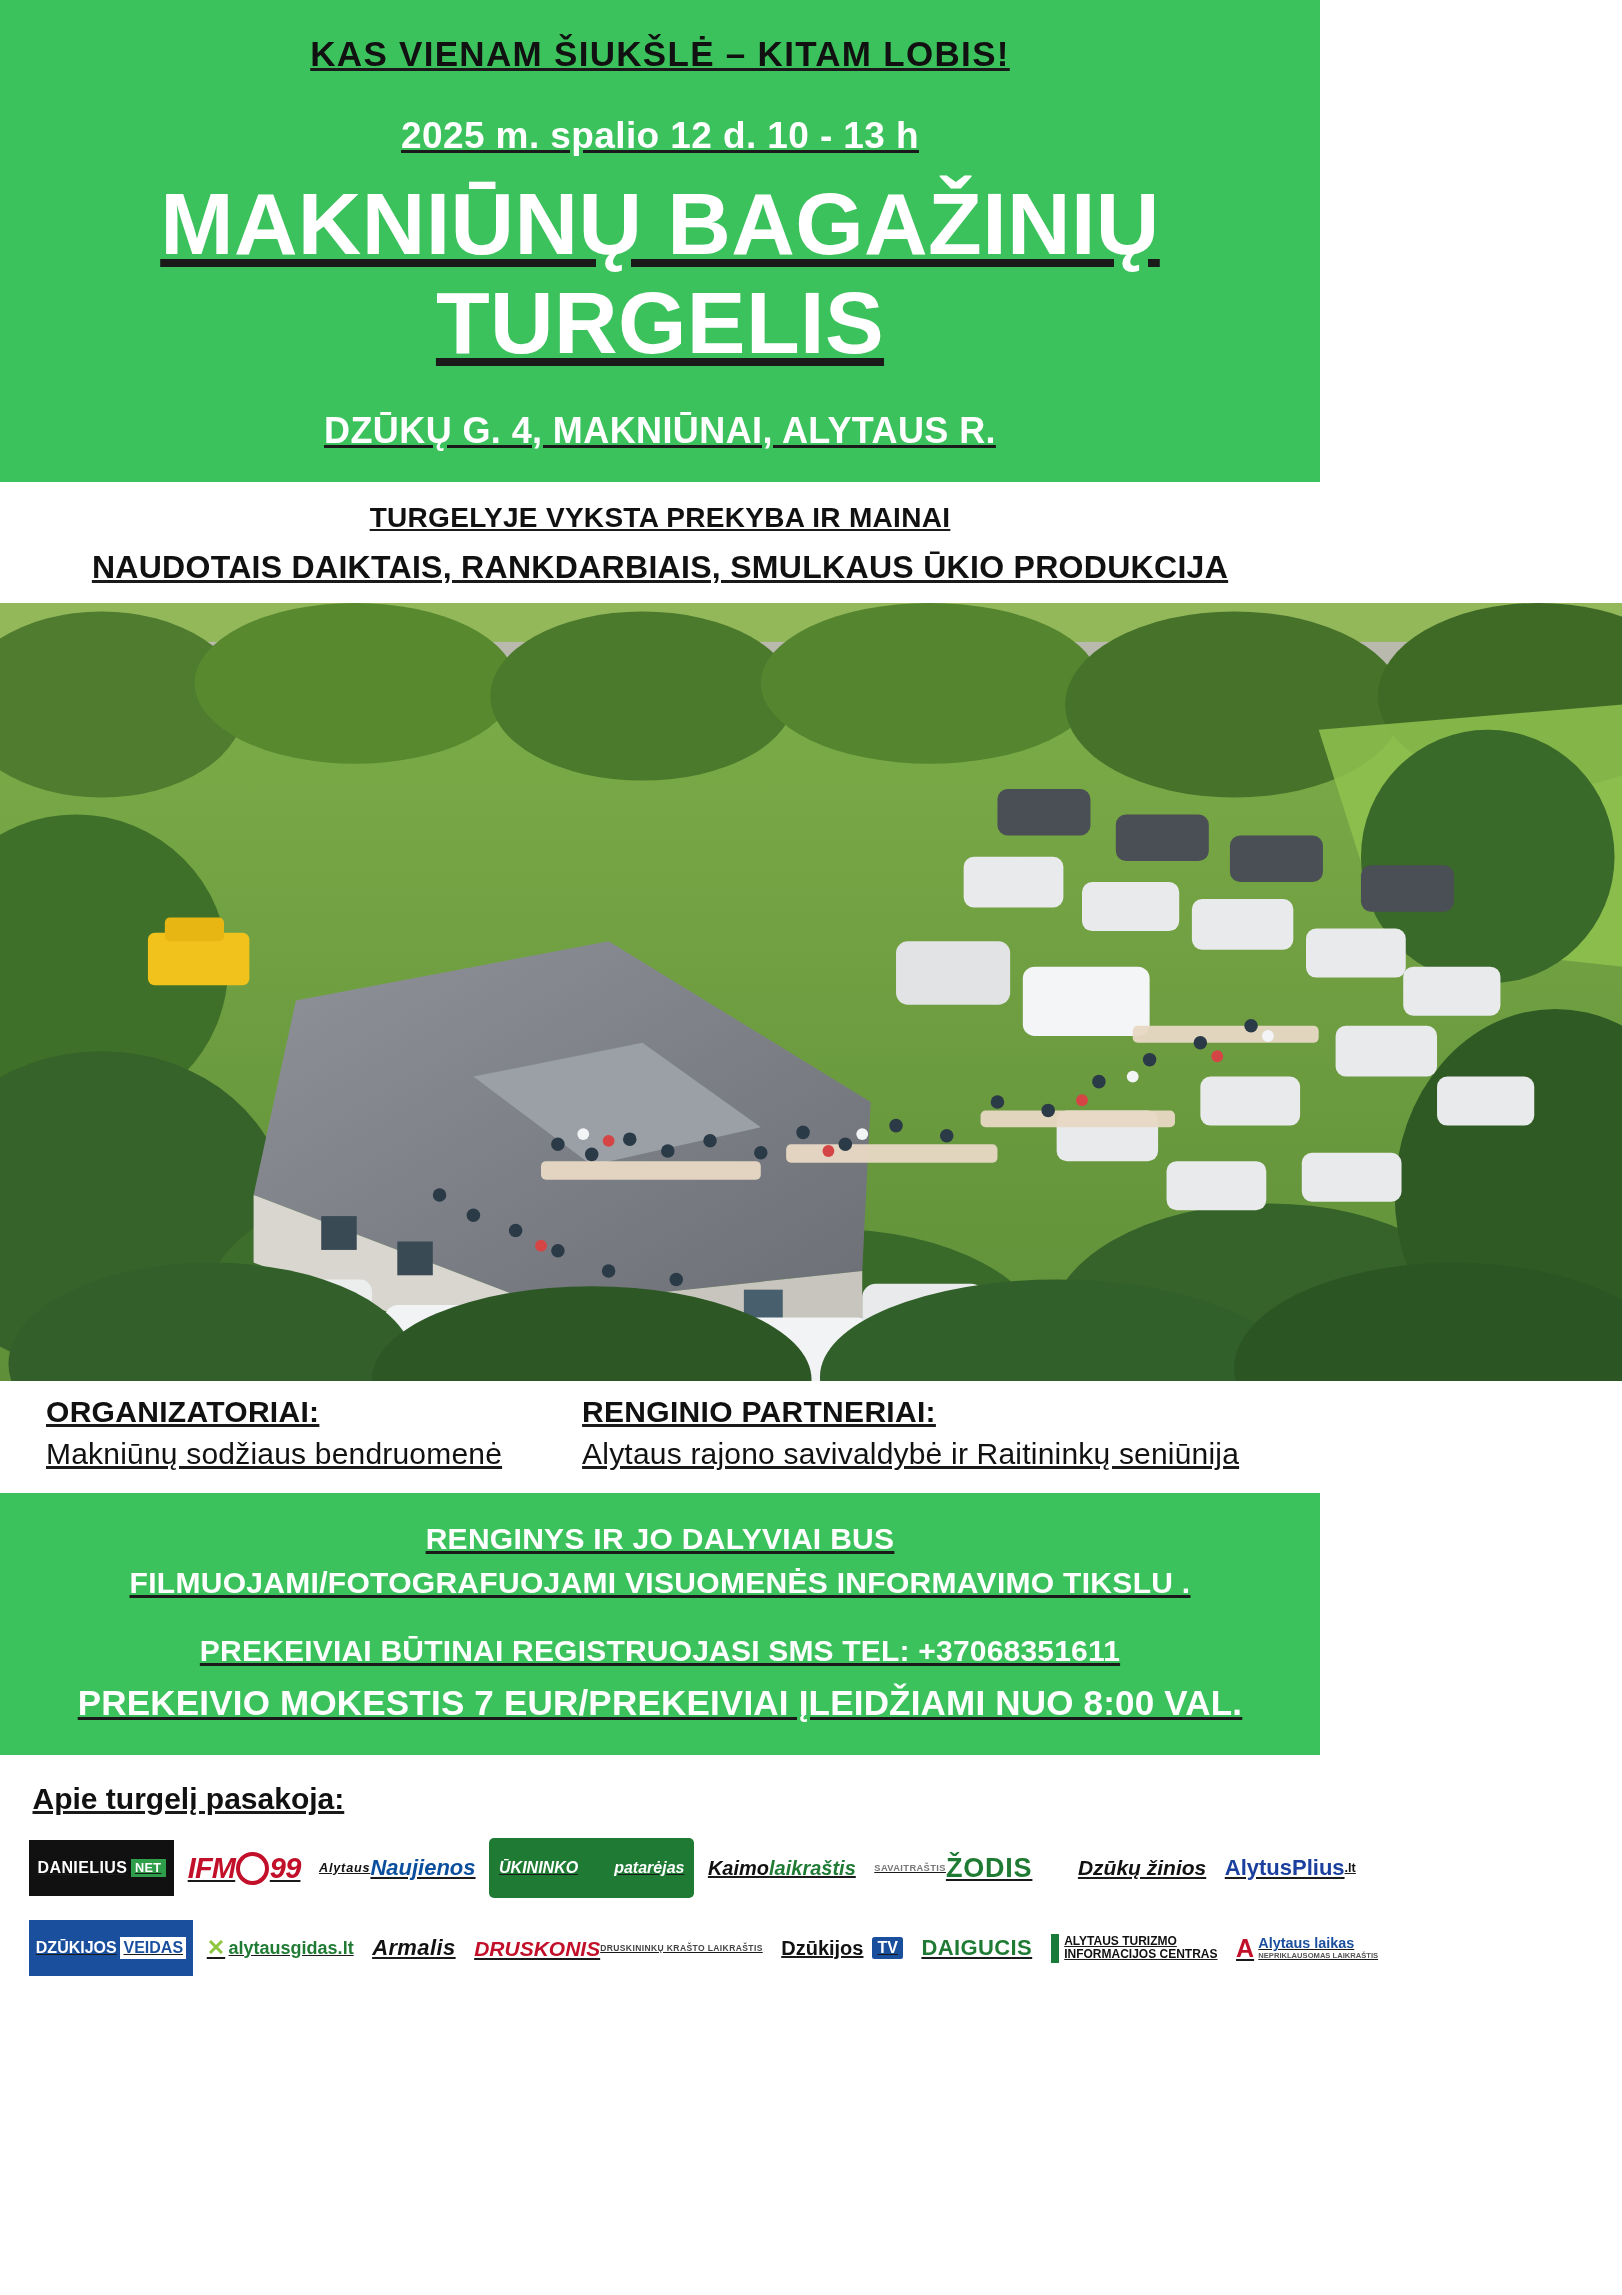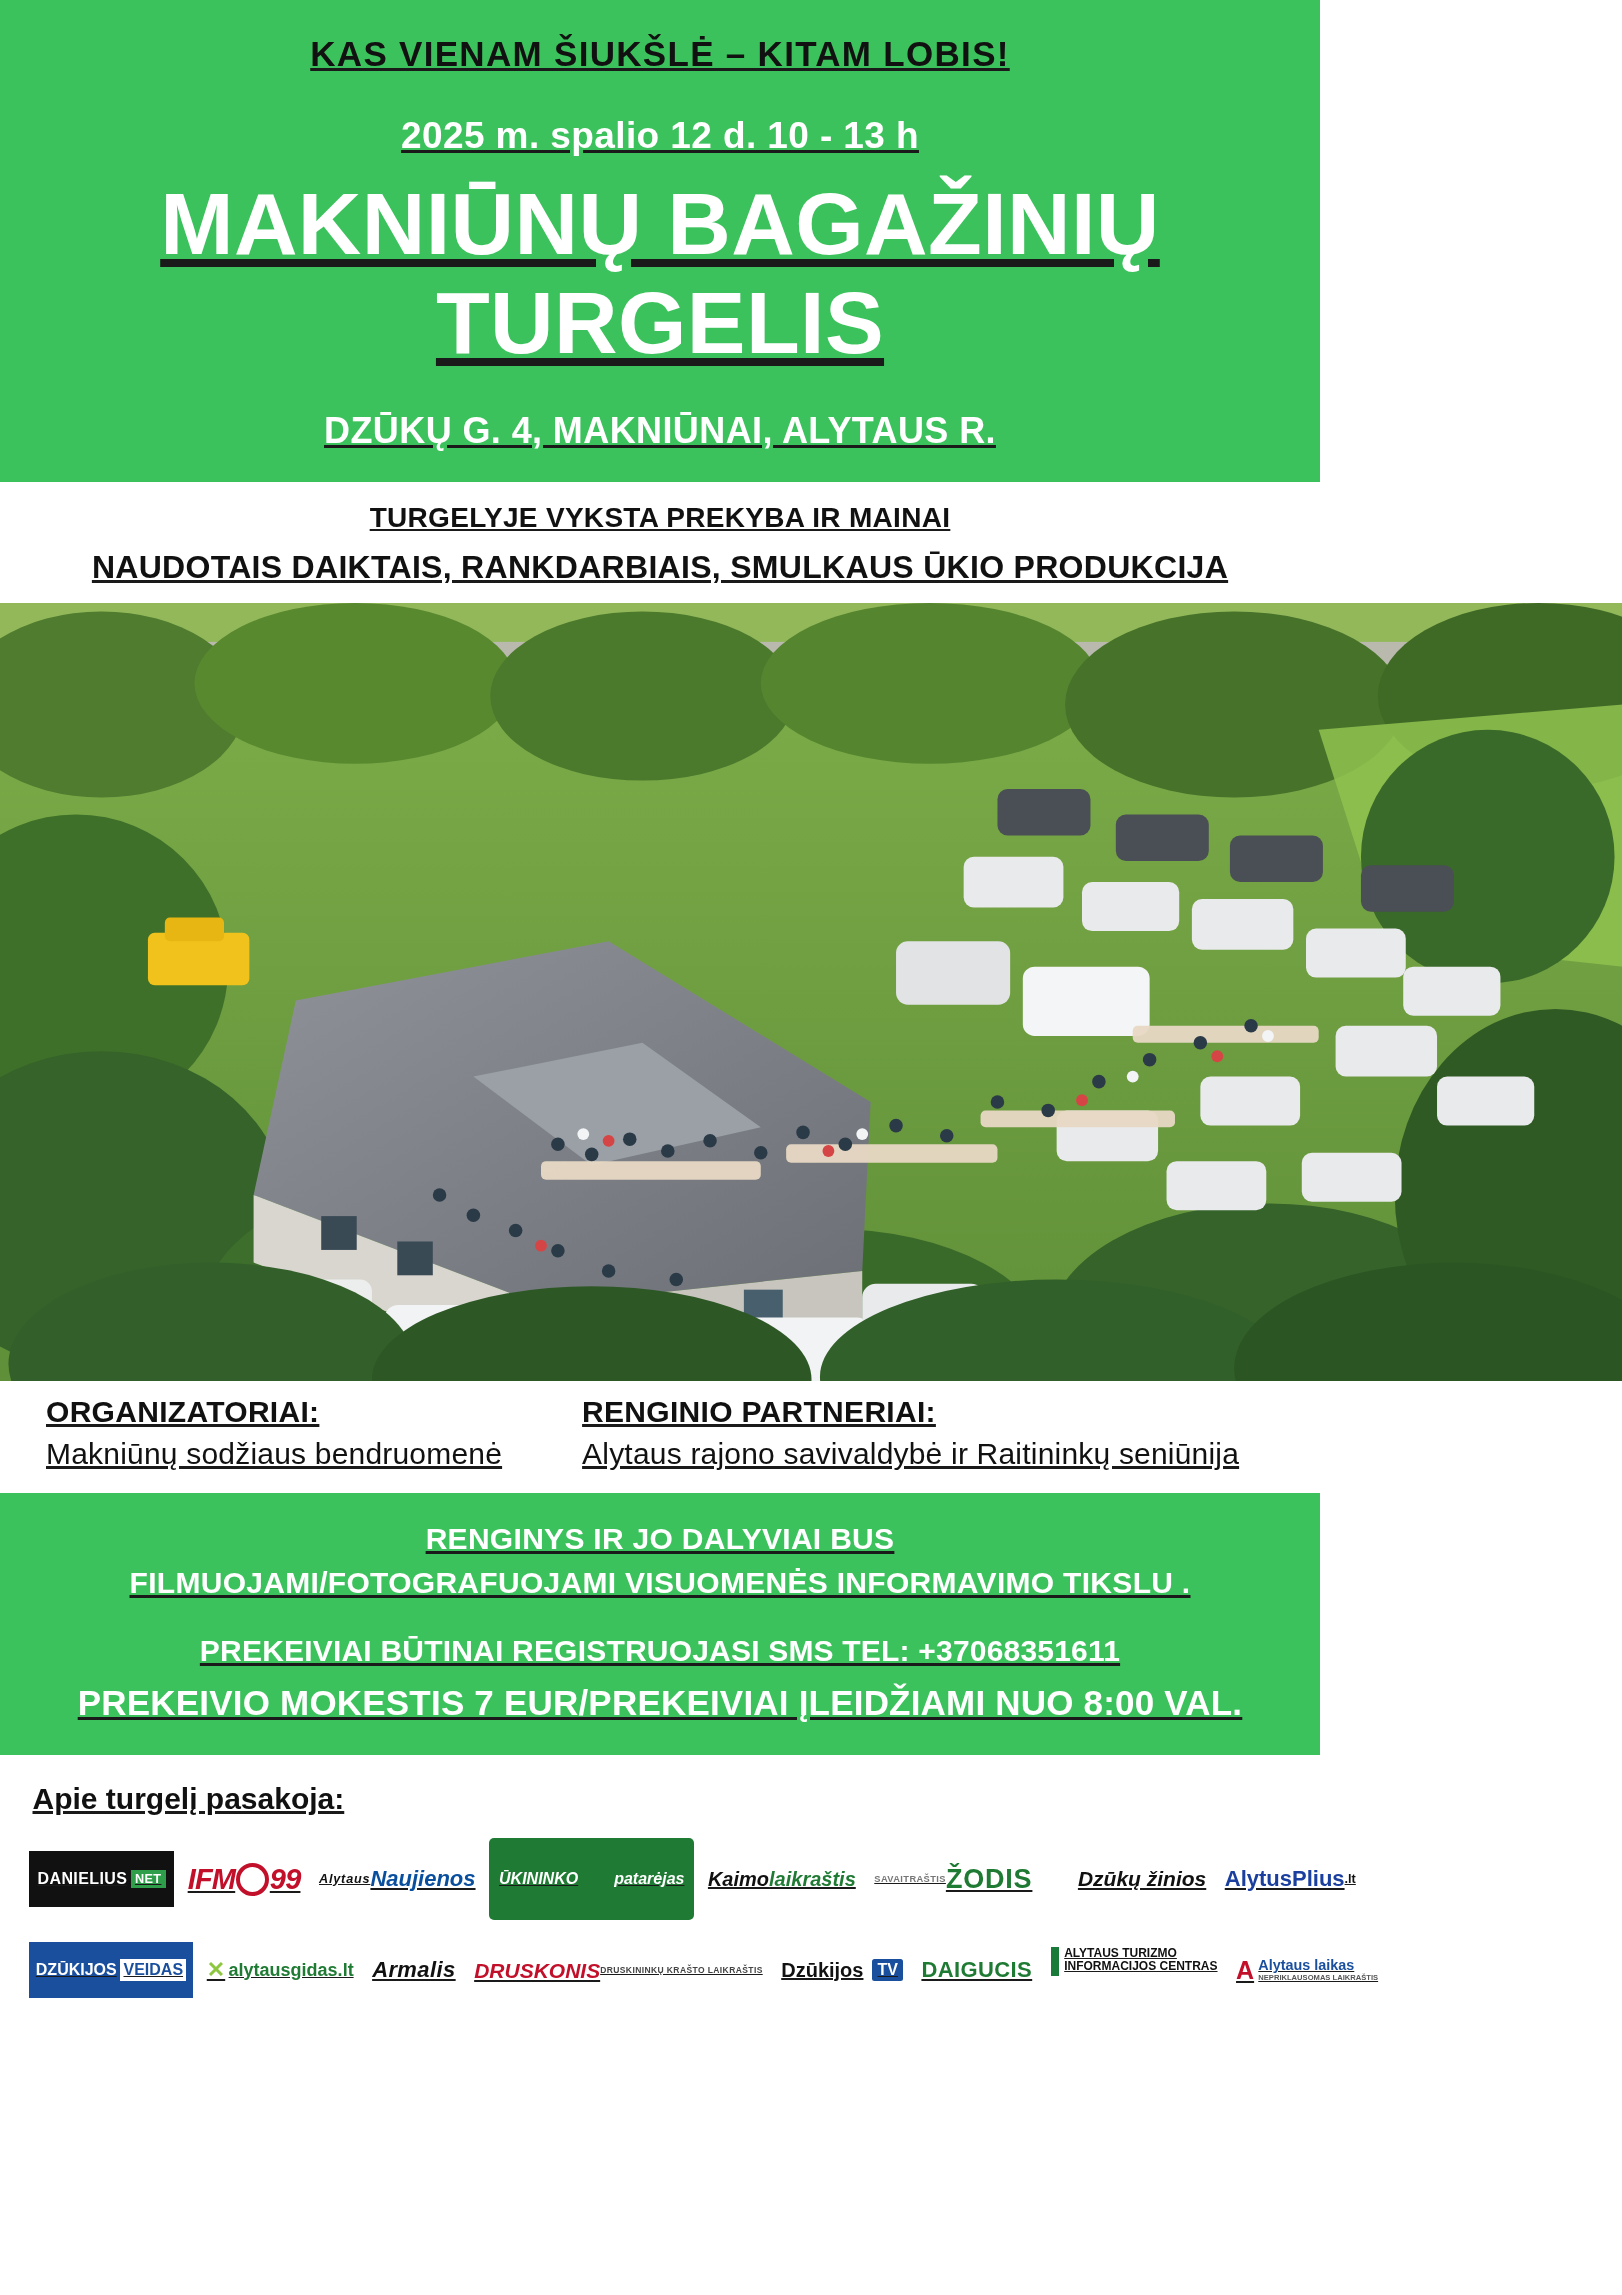--- a/index.html
+++ b/index.html
@@ -174,39 +174,39 @@
     font-size: 18.6px;
     padding: 0 5px;
   }
   
   .lg-danielius { background:#111; color:#fff; font-size:16px; padding:5px 8.5px; letter-spacing:0.4px; }
   .lg-danielius .net { background:#2e9e4a; color:#fff; padding:1.7px 4.2px; margin-left:3.4px; font-size:12.7px; }
   .lg-ifm { color:#c2102a; font-size:29px; font-style:italic; letter-spacing:-0.8px; }
   .lg-ifm .dot { display:inline-block; width:25px; height:25px; border-radius:50%; border:4.2px solid #c2102a; vertical-align:-3.4px; margin:0 0.8px; }
   .lg-alytaus { color:#0a4f9e; font-style:italic; font-size:22px; line-height:1; text-align:center; }
   .lg-alytaus .small { display:block; font-size:12.7px; color:#111; letter-spacing:0.8px; }
-  .lg-ukininko { background:#1f7a33; color:#fff; font-style:italic; font-size:16px; border-radius:5px; padding:18px 10px; text-align:center; line-height:1.05;gap:18px; }
+  .lg-ukininko { background:#1f7a33; color:#fff; font-style:italic; font-size:16px; border-radius:5px; padding:7px 10px; text-align:center; line-height:1.05;gap:18px; }
   .lg-kaimo { color:#111; font-size:20px; font-style:italic; text-align:center; line-height:1; }
   .lg-kaimo .sub { display:block; font-size:20px; color:#1f7a33; font-style:italic; }
   .lg-zodis { color:#1f7a33; font-size:27px; letter-spacing:0.8px; }
   .lg-zodis .tiny { display:block; font-size:9.3px; color:#777; letter-spacing:0.4px; }
   .lg-dzuku { color:#111; font-style:italic; font-size:21px;margin-left:27px; }
   .lg-alytusplius { color:#1a3f9e; font-size:22px; }
   .lg-alytusplius .lt { font-size:12.7px; color:#111; }
   .lg-dzukijos-veidas { background:#1a4f9e; color:#fff; font-size:16px; padding:5px 6.8px; }
   .lg-dzukijos-veidas .w { background:#fff; color:#1a4f9e; padding:1.7px 3.4px; margin-left:3.4px; }
   .lg-alytausgidas { color:#1f7a33; font-size:18px; }
   .lg-alytausgidas .x { color:#8dc63f; font-size:22px; margin-right:3.4px; }
   .lg-armalis { color:#111; font-style:italic; font-size:22px; letter-spacing:0.4px; }
   .lg-druskonis { color:#c2102a; font-style:italic; font-size:21px; text-align:center; line-height:1; }
   .lg-druskonis .sub { display:block; font-size:8.5px; color:#444; letter-spacing:0.4px; font-style:normal; }
   .lg-dzukijos-tv { color:#111; font-size:20px; }
   .lg-dzukijos-tv .tv { background:#1a4f9e; color:#fff; padding:1.7px 5px; border-radius:2.5px; font-size:16px; margin-left:9px; }
   .lg-daigucis { color:#1f7a33; font-size:22px; letter-spacing:0.4px; }
-  .lg-turizmo { color:#111; font-size:12px; line-height:1.1; display:flex; align-items:flex-start; gap:5px; }
+  .lg-turizmo { color:#111; font-size:12px; line-height:1.1; display:flex; align-items:center; gap:5px; }
   .lg-turizmo .bar { display:inline-block; width:8.5px; height:29px; background:#1a7a3a; }
   .lg-alytaus-laikas { color:#1a4f9e; font-size:14.4px; line-height:1.05; display:flex; align-items:center; gap:4.2px; }
   .lg-alytaus-laikas .mark { color:#c2102a; font-size:25px; font-weight:bold; }
   .lg-alytaus-laikas .tiny { display:block; font-size:7.6px; color:#555; }
 </style>
 </head>
 <body>
 
 <div class="poster">
 

